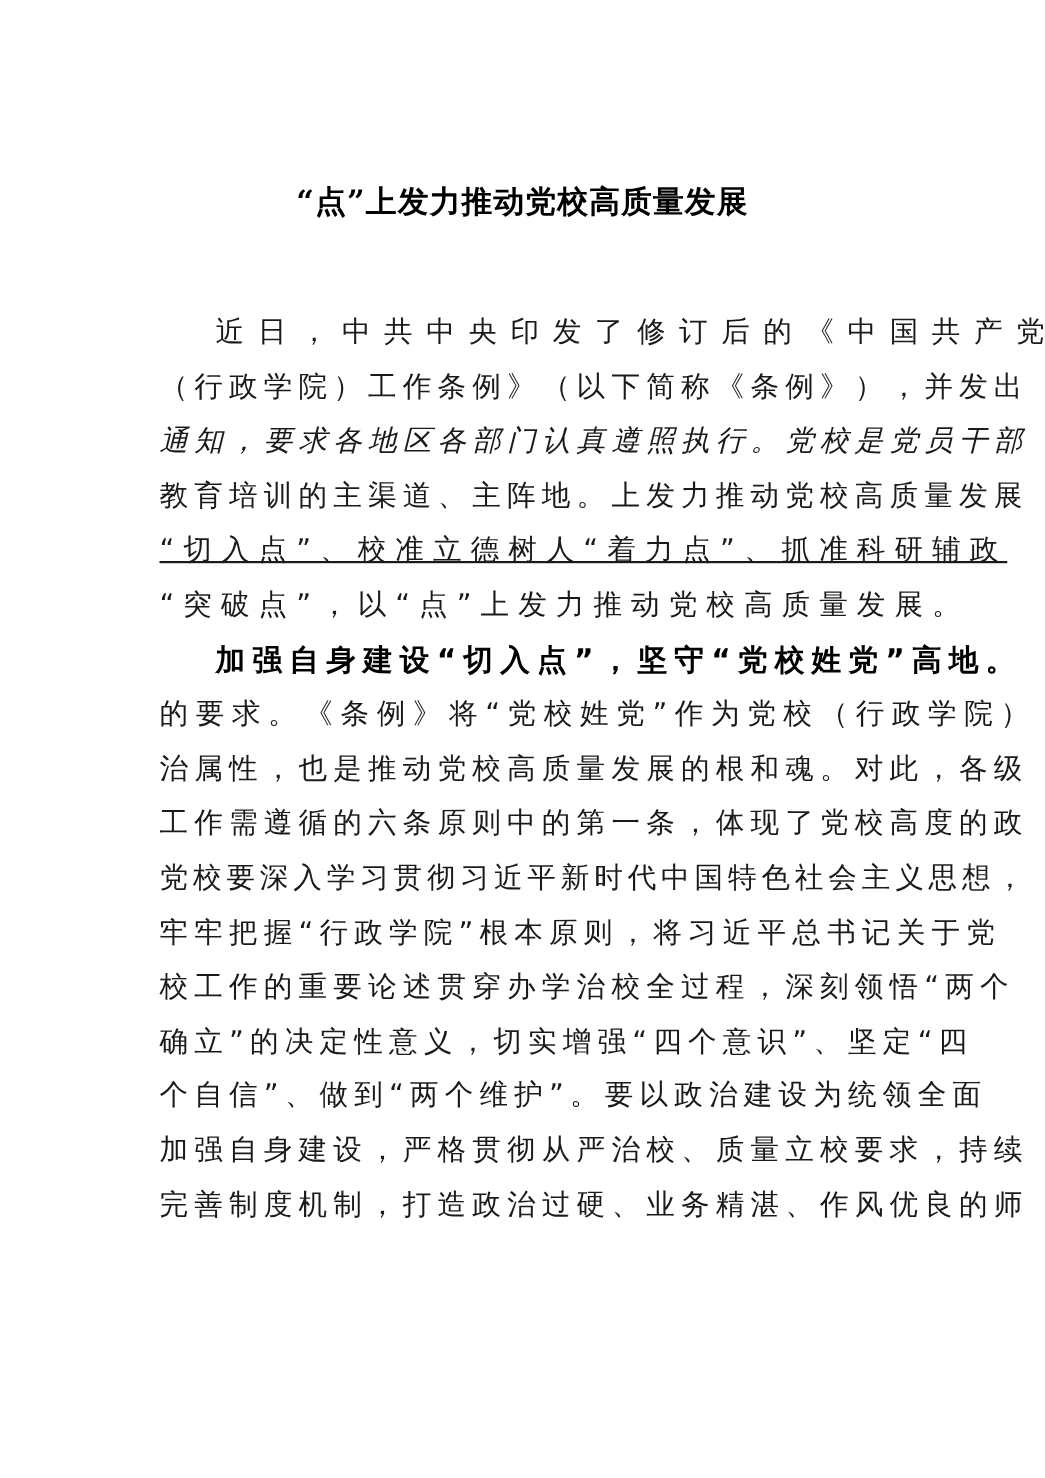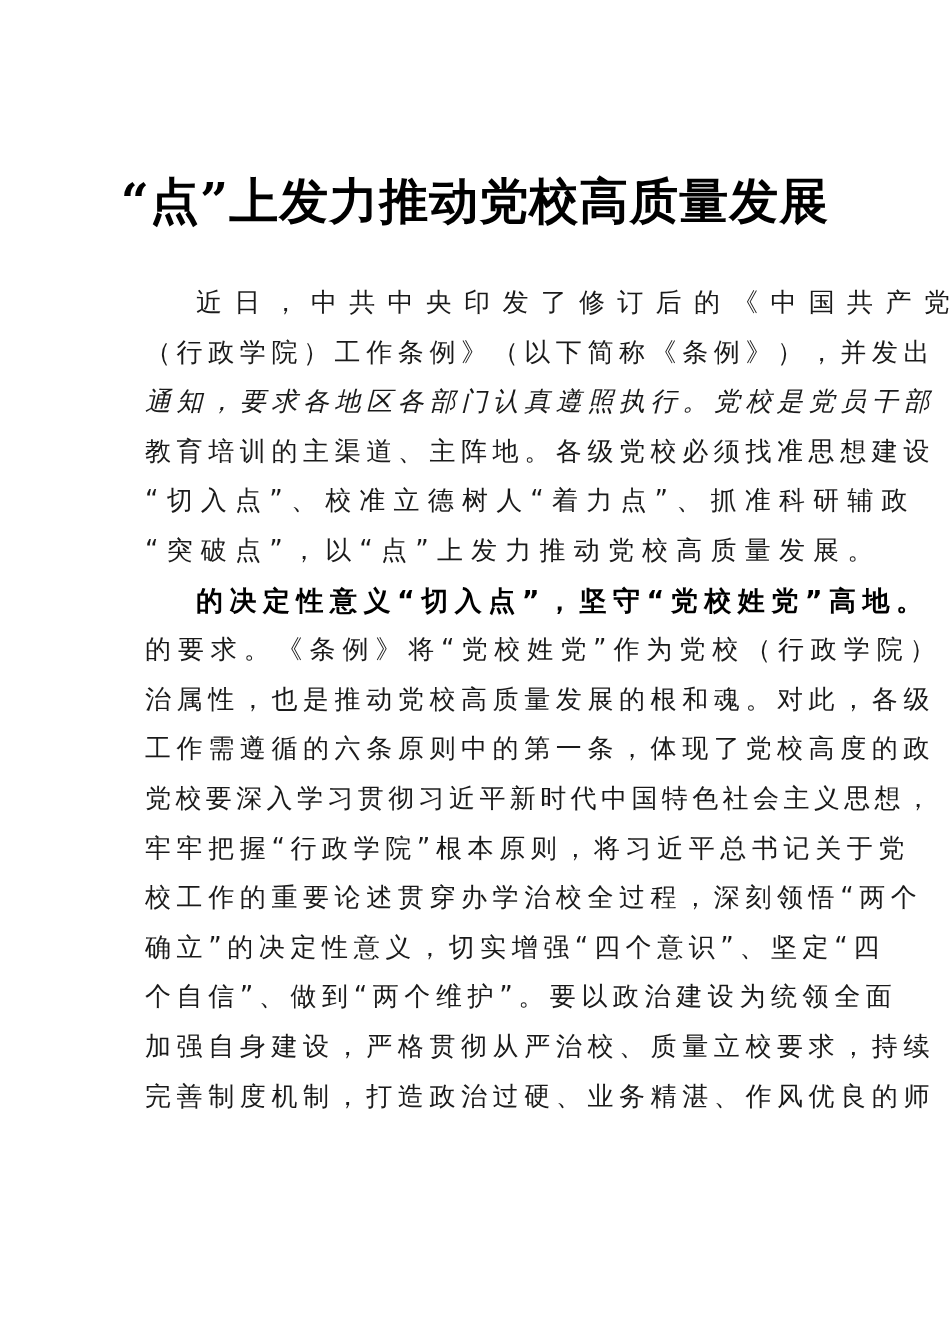--- a/index.html
+++ b/index.html
@@ -16,26 +16,26 @@
     }
     .page {
       position: absolute;
       left: 0; top: 0;
       width: 950px; height: 1344px;
       background: #ffffff;
     }
     .title {
       position: absolute;
       left: 0;
-      top: 176px;
+      top: 159px;
       width: 950px;
       text-align: center;
       font-family: "DejaVu Serif", "Liberation Serif", serif;
       font-weight: bold;
-      font-size: 49px;
+      font-size: 28px;
       line-height: 50px;
       letter-spacing: 1px;
       color: #000000;
       white-space: nowrap;
     }
     .body-text {
       position: absolute;
       left: 145px;
       top: 278px;
       width: 670px;
@@ -64,25 +64,25 @@
 
 <div class="page">
 
   <div class="title">“点”上发力推动党校高质量发展</div>
 
   <div class="body-text">
 
     <div class="line indent">近日，中共中央印发了修订后的《中国共产党党校</div>
     <div class="line" style="letter-spacing:5.6px;">（行政学院）工作条例》（以下简称《条例》），并发出</div>
     <div class="line" style="letter-spacing:5.6px;font-style:italic;">通知，要求各地区各部门认真遵照执行。党校是党员干部</div>
-    <div class="line" style="letter-spacing:5.6px;">教育培训的主渠道、主阵地。各级党校必须找准思想建设</div>
-    <div class="line" style="letter-spacing:8.2px;">“切入点”、校准立德树人“着力点”、抓准科研辅政</div>
+    <div class="line" style="letter-spacing:5.6px;">教育培训的主渠道、主阵地。上发力推动党校高质量发展</div>
+    <div class="line" style="letter-spacing:8.2px;text-decoration:underline;">“切入点”、校准立德树人“着力点”、抓准科研辅政</div>
     <div class="line" style="letter-spacing:8.2px;">“突破点”，以“点”上发力推动党校高质量发展。</div>
 
-    <div class="line indent bold">的决定性意义“切入点”，坚守“党校姓党”高地。</div>
+    <div class="line indent bold">加强自身建设“切入点”，坚守“党校姓党”高地。</div>
     <div class="line" style="letter-spacing:6.9px;">的要求。《条例》将“党校姓党”作为党校（行政学院）</div>
     <div class="line" style="letter-spacing:5.6px;">治属性，也是推动党校高质量发展的根和魂。对此，各级</div>
     <div class="line" style="letter-spacing:5.6px;">工作需遵循的六条原则中的第一条，体现了党校高度的政</div>
     <div class="line" style="letter-spacing:4.4px;">党校要深入学习贯彻习近平新时代中国特色社会主义思想，</div>
     <div class="line" style="letter-spacing:5.6px;">牢牢把握“行政学院”根本原则，将习近平总书记关于党</div>
     <div class="line" style="letter-spacing:5.6px;text-align:center;">校工作的重要论述贯穿办学治校全过程，深刻领悟“两个</div>
     <div class="line" style="letter-spacing:5.6px;">确立”的决定性意义，切实增强“四个意识”、坚定“四</div>
     <div class="line" style="letter-spacing:5.6px;">个自信”、做到“两个维护”。要以政治建设为统领全面</div>
     <div class="line" style="letter-spacing:5.6px;">加强自身建设，严格贯彻从严治校、质量立校要求，持续</div>
     <div class="line" style="letter-spacing:5.6px;">完善制度机制，打造政治过硬、业务精湛、作风优良的师</div>

